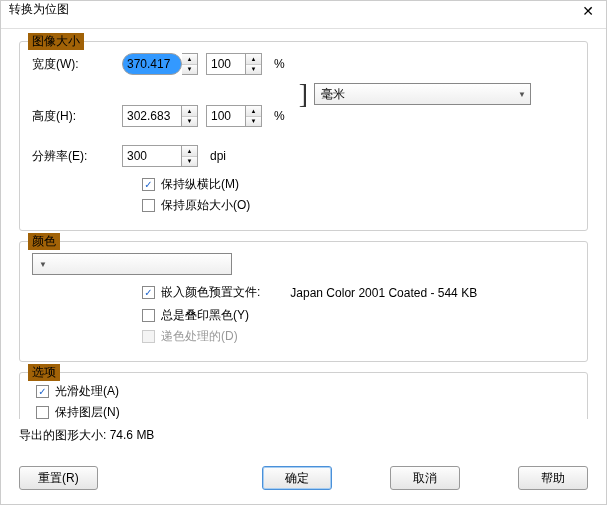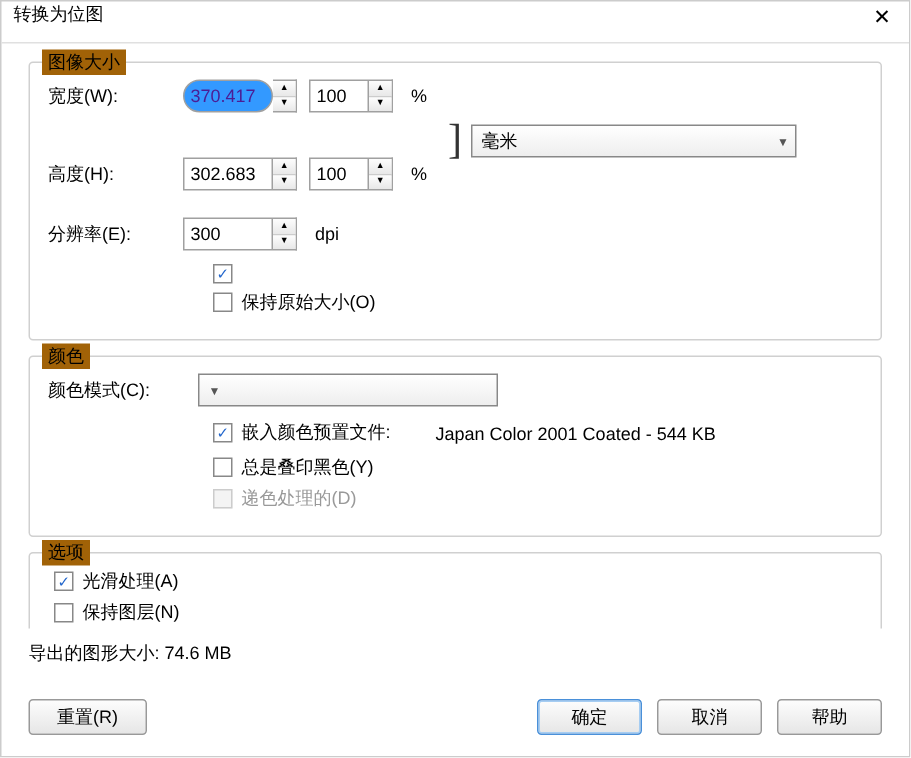--- a/index.html
+++ b/index.html
@@ -9,41 +9,41 @@
 .title { font-size: 12px; }
 .close { width: 20px; height: 20px; display: flex; align-items: center; justify-content: center; font-size: 14px; cursor: pointer; }
 .content { flex: 1; padding: 12px 18px 6px 18px; overflow: hidden; }
 .groupbox { border: 1px solid #d0d0d0; border-radius: 3px; padding: 10px 12px 12px 12px; margin-bottom: 10px; position: relative; }
 .groupbox-title { position: absolute; top: -9px; left: 8px; background: #a16207; padding: 0 4px; font-size: 12px; }
 .row { display: flex; align-items: center; margin-bottom: 8px; min-height: 24px; }
 .label { width: 90px; }
 .label-wide { width: 100px; }
 .spinner { display: inline-flex; align-items: stretch; height: 22px; margin-right: 8px; }
 .spinner input { width: 60px; height: 22px; border: 1px solid #a0a0a0; padding: 0 4px; font-size: 12px; }
-.spinner input.sel { background: #3399ff; color: #4c1d95; border-radius: 11px; }
+.spinner input.sel { background: #3399ff; color: #000000; border-radius: 11px; }
 .spin-btns { display: flex; flex-direction: column; width: 16px; border: 1px solid #a0a0a0; border-left: none; }
 .spin-btns div { flex: 1; display: flex; align-items: center; justify-content: center; font-size: 6px; background: linear-gradient(#fdfdfd,#e8e8e8); cursor: pointer; }
 .spin-btns div:first-child { border-bottom: 1px solid #ccc; }
 .unit { margin-left: 4px; margin-right: 8px; }
 .bracket { font-size: 28px; font-family: serif; margin: 0 6px; line-height: 0.8; color: #333; }
 .combo { display: inline-flex; height: 22px; border: 1px solid #888; background: linear-gradient(#fff,#eee); align-items: center; padding: 0 4px 0 6px; cursor: pointer; }
 .combo-wide { width: 217px; }
 .combo-mid { width: 200px; }
 .combo span.val { flex: 1; }
 .combo .arr { font-size: 8px; color: #555; }
 .check-row { margin-left: 110px; display: flex; align-items: center; margin-bottom: 4px; }
 .check-row.opt { margin-left: 4px; }
 .chk { width: 13px; height: 13px; border: 1px solid #888; background: #fff; margin-right: 6px; display: inline-flex; align-items: center; justify-content: center; font-size: 10px; color: #2266cc; cursor: pointer; }
 .chk.disabled { border-color: #ccc; background: #f4f4f4; }
 .disabled-text { color: #999; }
 .profile-row { display: flex; align-items: center; margin-bottom: 6px; }
 .profile-label { margin-left: 30px; }
 .footer { padding: 8px 18px 14px 18px; }
 .export-size { margin-bottom: 22px; }
-.btns { display: flex; }
+.btns { display: flex; gap: 48px; }
 .btn { height: 24px; border: 1px solid #999; background: linear-gradient(#fdfdfd,#e6e6e6); border-radius: 3px; padding: 0 18px; font-size: 12px; cursor: pointer; display: inline-flex; align-items: center; justify-content: center; min-width: 70px; }
 .btn.default { border: 1px solid #4a90d9; box-shadow: 0 0 0 1px #a6cdf2 inset; }
 .spacer { flex: 1; }
 .btn + .btn { margin-left: 10px; }
 .two-rows { display: flex; align-items: center; }
 .size-left { display: flex; flex-direction: column; gap: 20px; }
 </style>
 </head>
 <body>
 
@@ -111,31 +111,31 @@
           <span class="spin-btns">
               <div>▲</div>
               <div>▼</div>
             </span>
         </span>
         <span class="unit">dpi</span>
       </div>
 
       <div class="check-row">
         <span class="chk">✓</span>
+        <span>保持纵横比(M)</span>
       </div>
       <div class="check-row">
         <span class="chk"></span>
         <span>保持原始大小(O)</span>
       </div>
     </div>
 
     <div class="groupbox">
       <div class="groupbox-title">颜色</div>
       <div class="row">
-        <span class="label-wide">颜色模式(C):</span>
         <span class="combo combo-mid">
           <span class="arr">▼</span>
         </span>
       </div>
       <div class="profile-row">
         <span style="width:110px"></span>
         <span class="chk">✓</span>
         <span>嵌入颜色预置文件:</span>
         <span class="profile-label">Japan Color 2001 Coated - 544 KB</span>
       </div>

